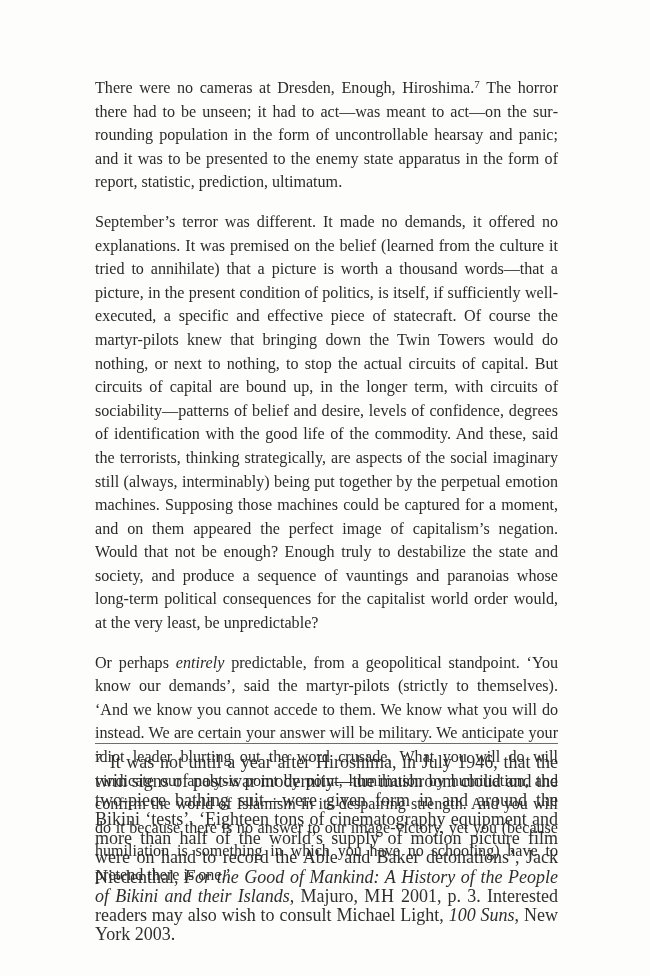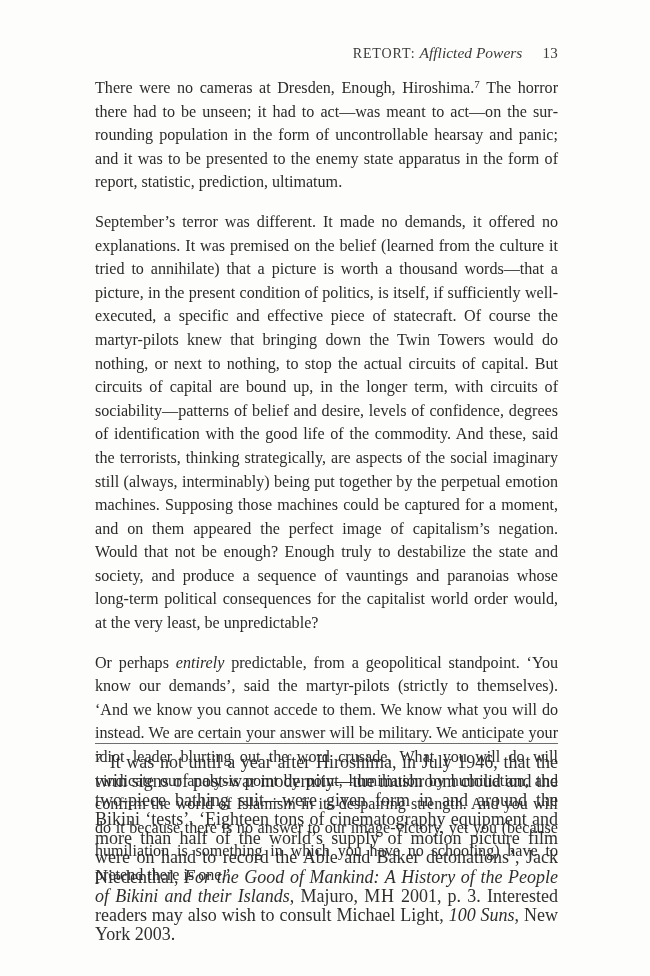--- a/index.html
+++ b/index.html
@@ -108,23 +108,20 @@
   .smallcaps {
     font-variant: small-caps;
     letter-spacing: 0.7px;
   }
 </style>
 </head>
 <body>
 
 <div class="page">
 
-  <div class="running-head">
-    <span class="rh-journal">RETORT:</span><span class="rh-title">Afflicted Powers</span><span class="rh-folio">13</span>
-  </div>
 
   <div class="textblock">
 
     <p class="body"><span>There were no cameras at Dresden, Enough, Hiroshima.</span><sup class="fn-ref">7</sup><span> The horror there had to be unseen; it had to act—was meant to act—on the sur­rounding population in the form of uncontrollable hearsay and panic; and it was to be presented to the enemy state apparatus in the form of report, statistic, prediction, ultimatum.</span></p>
 
     <p class="body">September’s terror was different. It made no demands, it offered no expla­nations. It was premised on the belief (learned from the culture it tried to annihilate) that a picture is worth a thousand words—that a picture, in the present condition of politics, is itself, if sufficiently well-executed, a specific and effective piece of statecraft. Of course the martyr-pilots knew that bringing down the Twin Towers would do nothing, or next to nothing, to stop the actual circuits of capital. But circuits of capital are bound up, in the longer term, with circuits of sociability—patterns of belief and desire, levels of confidence, degrees of identification with the good life of the commodity. And these, said the terrorists, thinking strategically, are aspects of the social imaginary still (always, intermin­ably) being put together by the perpetual emotion machines. Supposing those machines could be captured for a moment, and on them appeared the perfect image of capitalism’s negation. Would that not be enough? Enough truly to destabilize the state and society, and produce a sequence of vauntings and paranoias whose long-term political consequences for the capitalist world order would, at the very least, be unpredictable?</p>
 
     <p class="body"><span>Or perhaps </span><em>entirely</em><span> predictable, from a geopolitical standpoint. ‘You know our demands’, said the martyr-pilots (strictly to themselves). ‘And we know you cannot accede to them. We know what you will do instead. We are certain your answer will be military. We anticipate your idiot leader blurting out the word crusade. What you will do will vindicate our analy­sis point by point, humiliation by humiliation, and confirm the world of Islamism in its despairing strength. And you will do it because there is no answer to our image-victory, yet you (because humiliation is some­thing in which you have no schooling) have to pretend there is one.’</span></p>
 
   </div>

